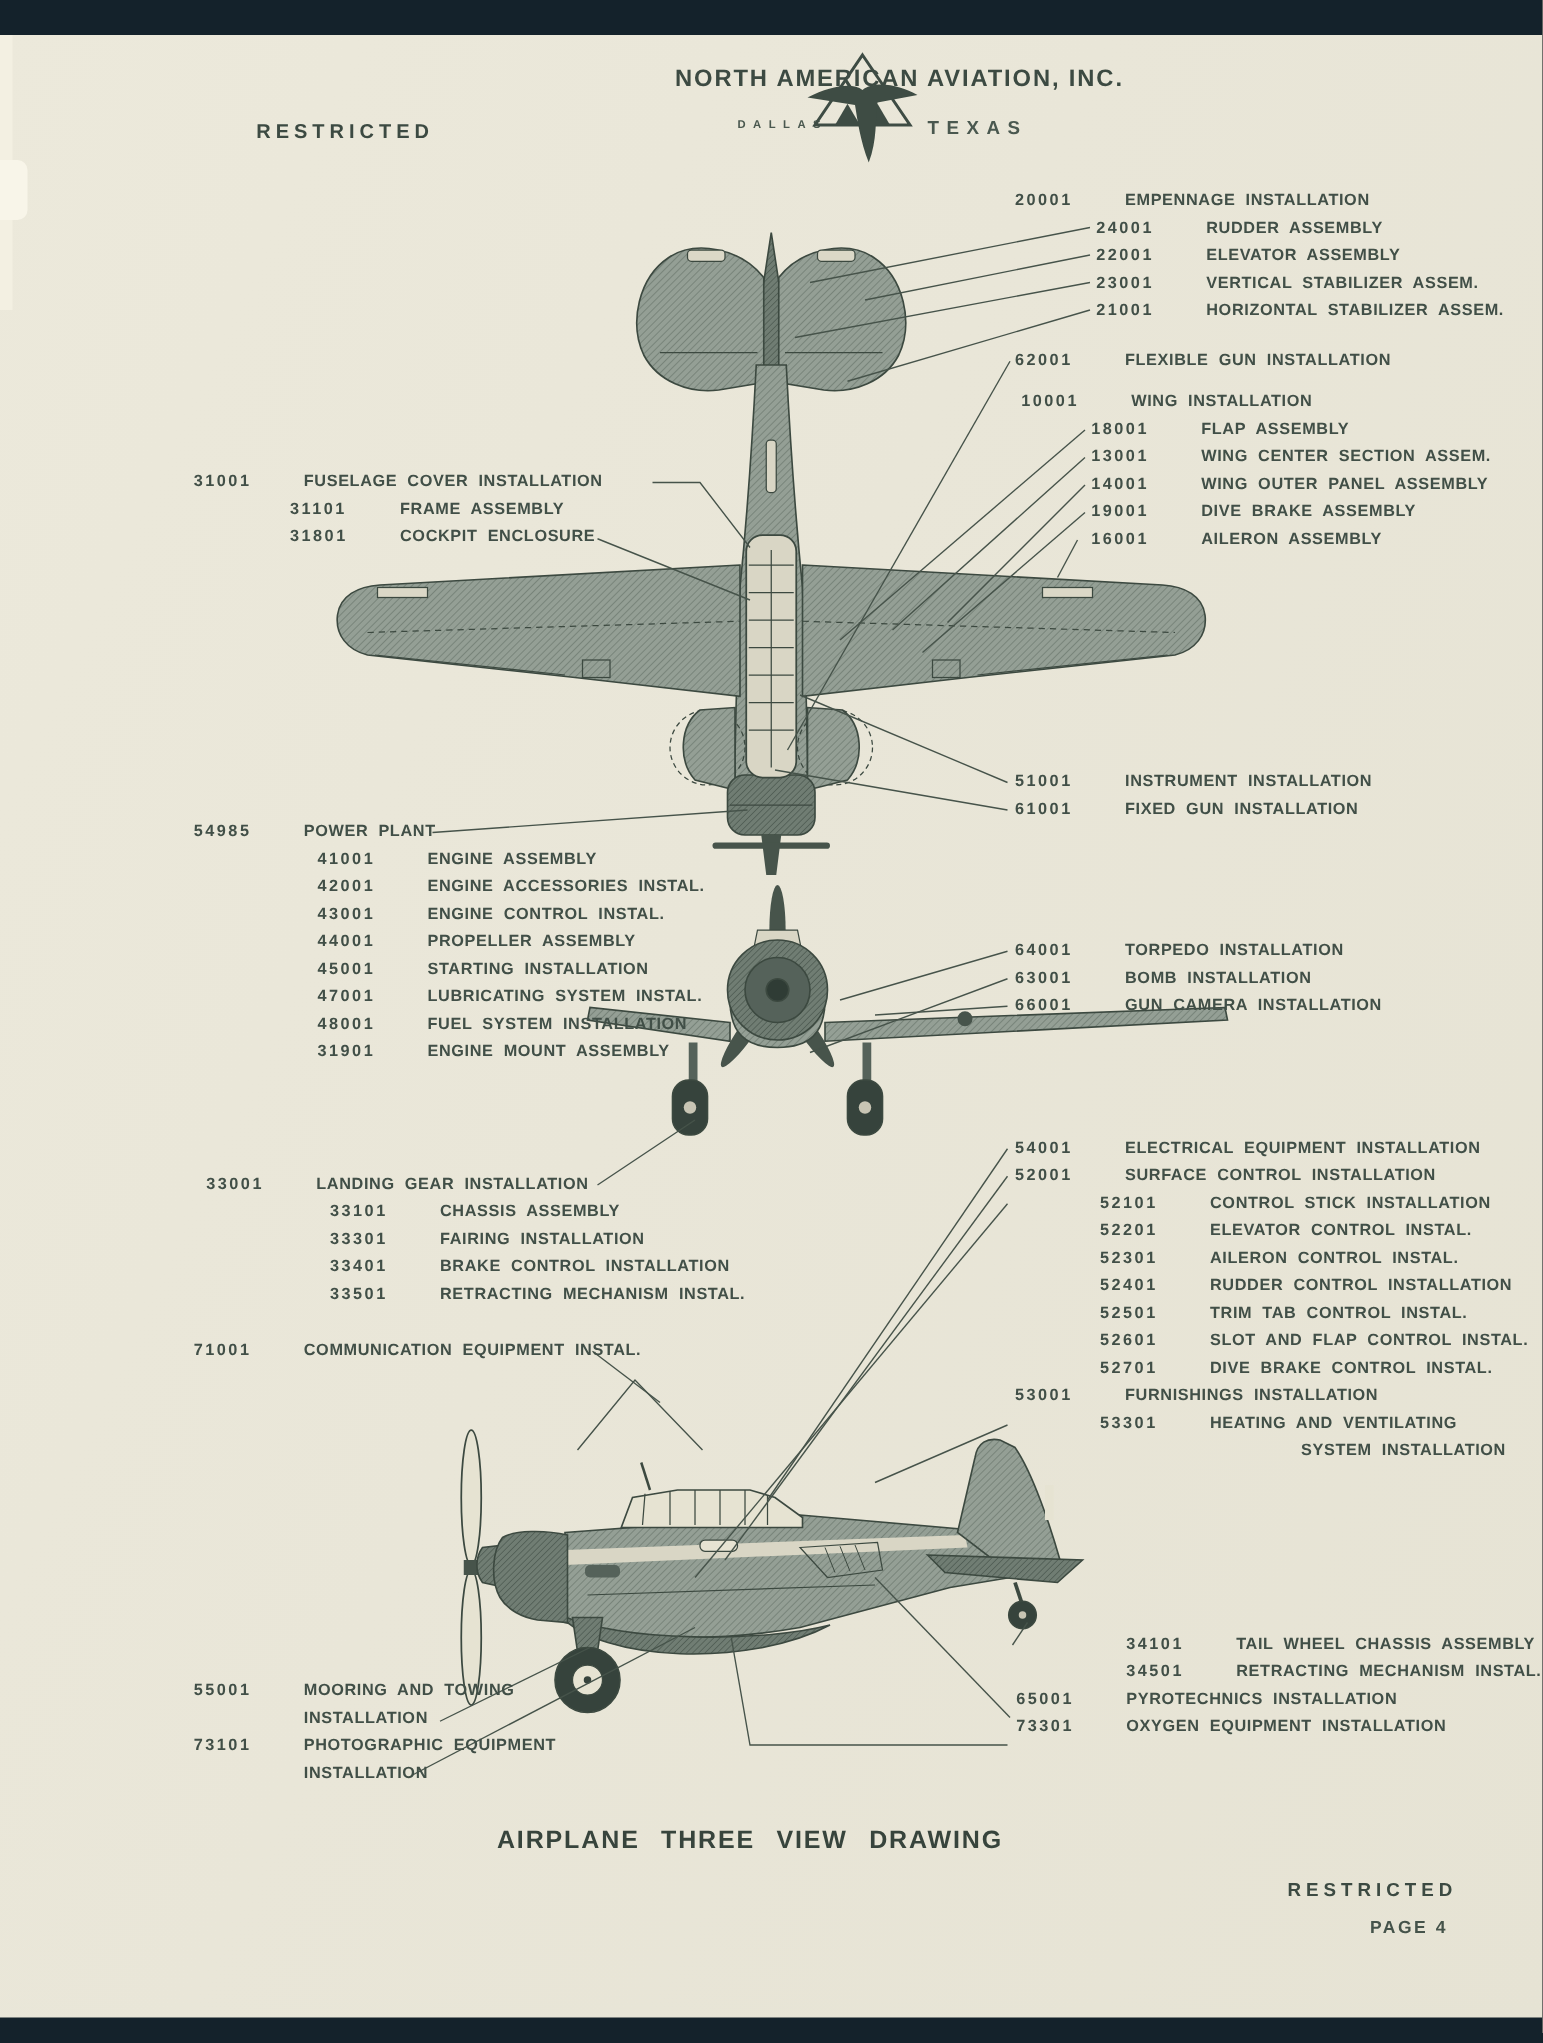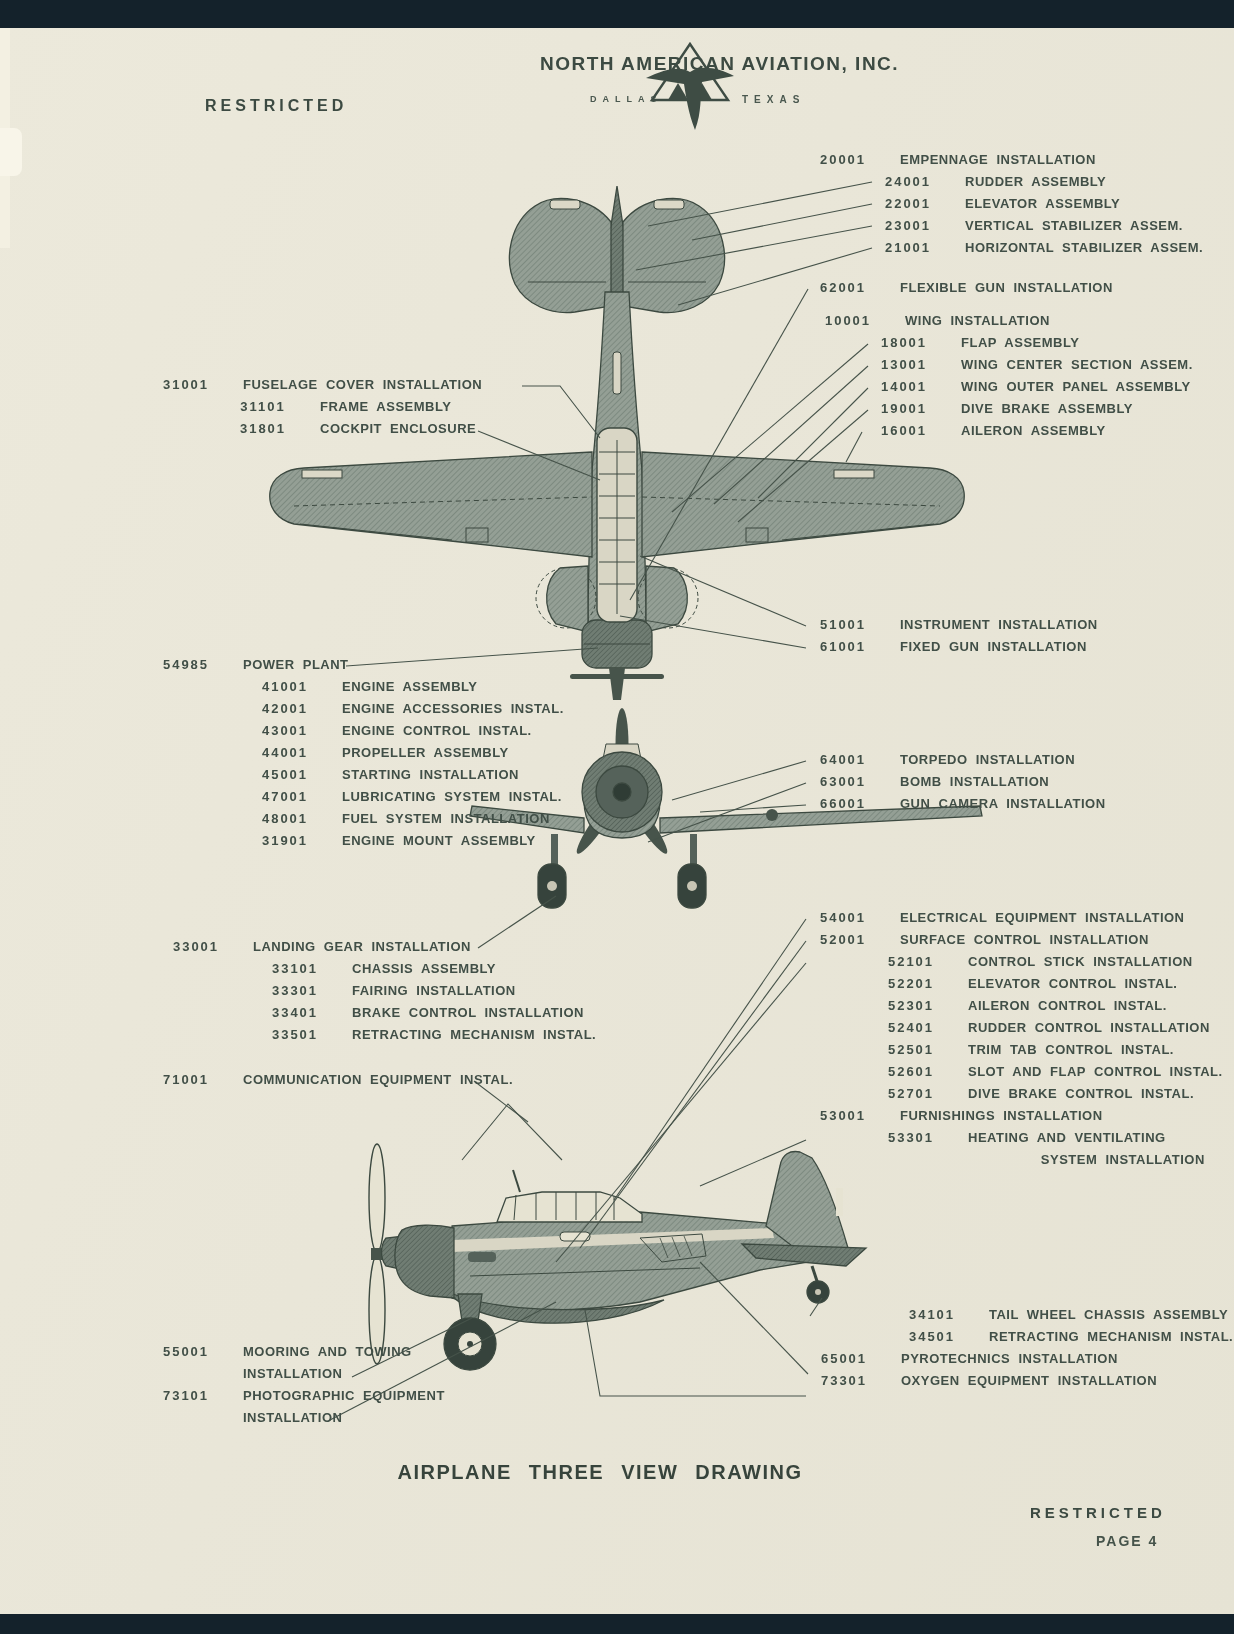--- a/index.html
+++ b/index.html
@@ -15,29 +15,29 @@
   .band.bottom{bottom:0;height:20px;}
   .edge-notch{position:absolute;left:-8px;top:128px;width:30px;height:48px;background:#f8f5e9;border-radius:8px;z-index:2;}
   .edge-strip{position:absolute;left:0;top:28px;width:10px;height:220px;background:#f3f0e2;z-index:2;}
 
   svg.art{position:absolute;left:0;top:0;z-index:1;}
 
   .txt{position:absolute;z-index:2;white-space:nowrap;}
   .restricted-top{left:205px;top:97px;font-size:16px;font-weight:700;letter-spacing:4px;color:#3c4a42;}
   .company{left:540px;top:53px;width:320px;text-align:right;font-size:19px;font-weight:700;letter-spacing:1.5px;color:#3c4a42;}
   .city{left:590px;top:94px;font-size:9px;font-weight:700;letter-spacing:6px;color:#4a584f;}
-  .state{left:742px;top:94px;font-size:10px;font-weight:700;letter-spacing:6px;color:#4a584f;}
+  .state{left:742px;top:94px;font-size:15px;font-weight:700;letter-spacing:6px;color:#4a584f;}
   .logo-wrap{position:absolute;left:638px;top:36px;width:104px;height:104px;z-index:2;}
   .doc-title{left:380px;top:1461px;width:440px;text-align:center;font-size:20px;font-weight:700;letter-spacing:1.5px;word-spacing:10px;color:#37443c;}
   .restricted-bottom{left:1030px;top:1504px;font-size:15px;font-weight:700;letter-spacing:4px;color:#3c4a42;}
   .page-num{left:1096px;top:1533px;font-size:14px;font-weight:700;letter-spacing:2px;color:#45534a;}
 
   .callout-group{position:absolute;z-index:2;}
   .row{height:22px;line-height:22px;white-space:nowrap;font-size:13px;font-weight:700;color:#414f47;}
-  .num{display:inline-block;width:62px;letter-spacing:2px;text-align:center;}
+  .num{display:inline-block;width:62px;letter-spacing:2px;}
   .lbl{letter-spacing:0.5px;word-spacing:4px;padding-left:26px;}
   .lvl1{margin-left:99px;}
   .lvl2{margin-left:123px;text-align:center;}
 
   [data-group="empennage"]{left:812px;top:149px;}
   [data-group="empennage"] .lvl1{margin-left:65px;}
   [data-group="flexible-gun"]{left:812px;top:277px;}
   [data-group="wing"]{left:817px;top:310px;}
   [data-group="wing"] .lvl1{margin-left:56px;}
   [data-group="fuselage-cover"]{left:155px;top:374px;}

